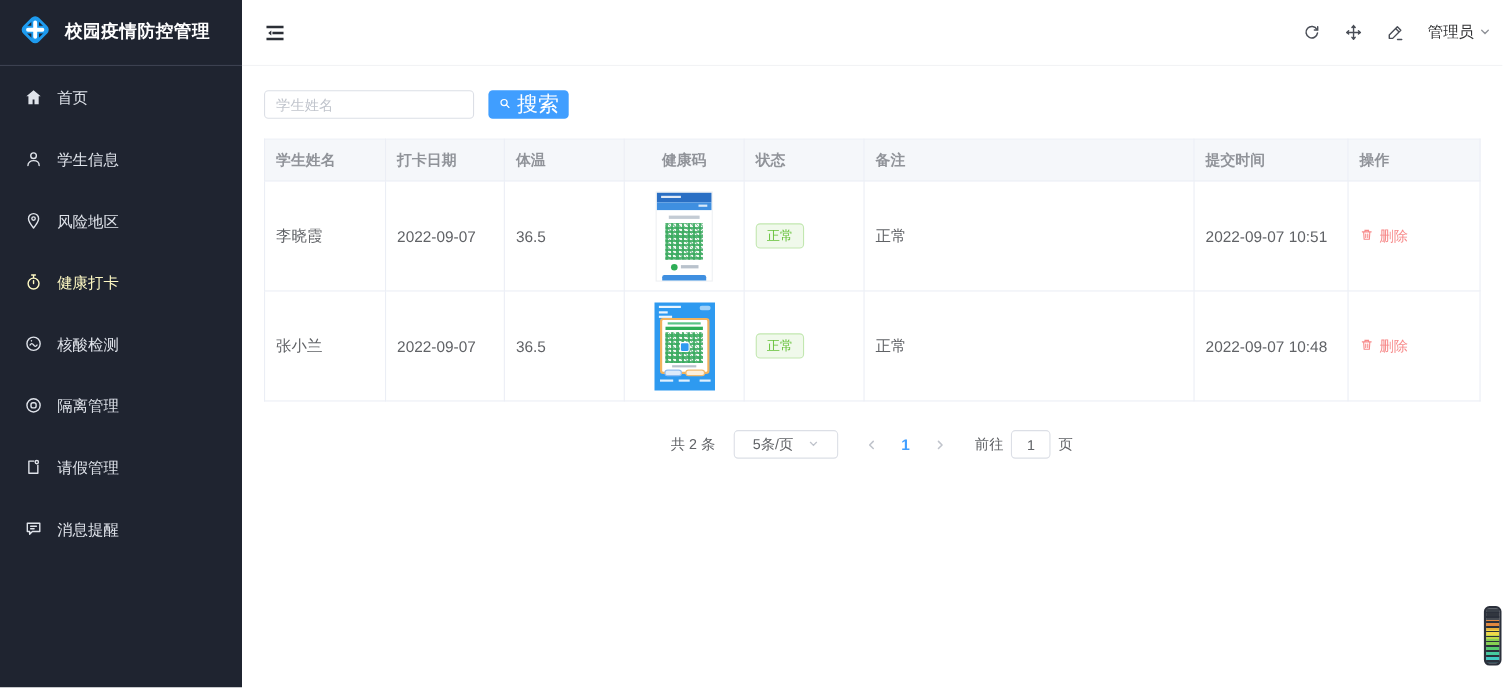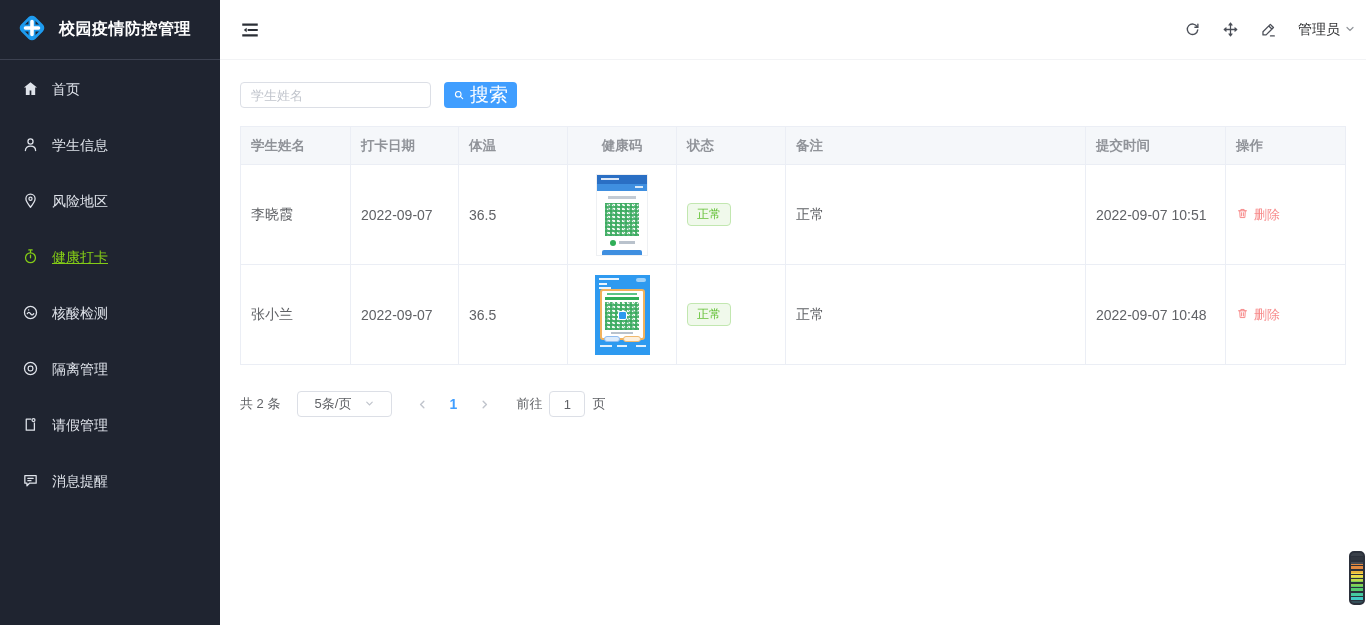--- a/index.html
+++ b/index.html
@@ -8,21 +8,21 @@
 
   
   .sidebar { width:220px; height:625px; background:#1f2430; flex-shrink:0; }
   .logo-row { height:60px; display:flex; align-items:center; padding-left:15px; gap:10px;
               border-bottom:1px solid #3c4150; }
   .logo-title { color:#ffffff; font-size:16px; font-weight:bold; letter-spacing:.5px; }
   .menu { padding-top:2px; }
   .menu-item { height:56px; display:flex; align-items:center; padding-left:22px; gap:13px;
                color:#dfe3ea; font-size:14px; cursor:pointer; }
   .menu-item svg { width:17px; height:17px; flex-shrink:0; }
-  .menu-item.active { color:#84cc16;text-decoration:underline; }
+  .menu-item.active { color:#fef9c3; }
 
   
   .main { flex:1; display:flex; flex-direction:column; background:#fff; min-width:0; }
   .topbar { height:60px; display:flex; align-items:center; padding:0 10px 0 20px;
             border-bottom:1px solid #f2f3f5; }
   .hamburger { width:20px; height:20px; color:#2b2f36; cursor:pointer; }
   .topbar-right { margin-left:auto; display:flex; align-items:center; gap:21px; }
   .tb-icon { width:17px; height:17px; color:#4a4e57; cursor:pointer; }
   .admin { display:flex; align-items:center; gap:4px; font-size:14px; color:#303133; cursor:pointer; }
   .admin svg { width:12px; height:12px; color:#909399; }
@@ -92,21 +92,21 @@
   .hc2-pills { display:flex; justify-content:center; gap:3px; }
   .pill-b { width:16px; height:6px; border-radius:3px; background:#dcebfb; border:1px solid #8fbcf0; }
   .pill-o { width:18px; height:6px; border-radius:3px; background:#fdf0dd; border:1px solid #f0b96e; }
   .hc2-foot { position:relative; height:12px; }
   .hc2-foot i { position:absolute; top:5px; height:2px; background:rgba(255,255,255,.85); }
   .hc2-foot i:nth-child(1){ left:5px; width:12px; }
   .hc2-foot i:nth-child(2){ left:22px; width:10px; }
   .hc2-foot i:nth-child(3){ right:4px; width:10px; }
 
   
-  .pagination { width:1105px; margin-top:26px; display:flex; align-items:center; justify-content:flex-start; }
+  .pagination { width:1105px; margin-top:26px; display:flex; align-items:center; justify-content:center; }
   .pg-total { font-size:13px; color:#606266; margin-right:17px; }
   .pg-select { width:95px; height:26px; border:1px solid #dcdfe6; border-radius:4px; background:#fff;
                display:flex; align-items:center; justify-content:center; gap:13px;
                font-size:13px; color:#606266; cursor:pointer; margin-right:14px; }
   .pg-select svg { width:11px; height:11px; color:#c0c4cc; }
   .pg-arrow { width:32px; height:26px; display:flex; align-items:center; justify-content:center;
               color:#c0c4cc; cursor:pointer; }
   .pg-arrow svg { width:13px; height:13px; }
   .pg-num { width:30px; text-align:center; color:#409eff; font-weight:bold; font-size:14px; cursor:pointer; }
   .pg-goto { display:flex; align-items:center; gap:7px; margin-left:16px; font-size:13px; color:#606266; }

